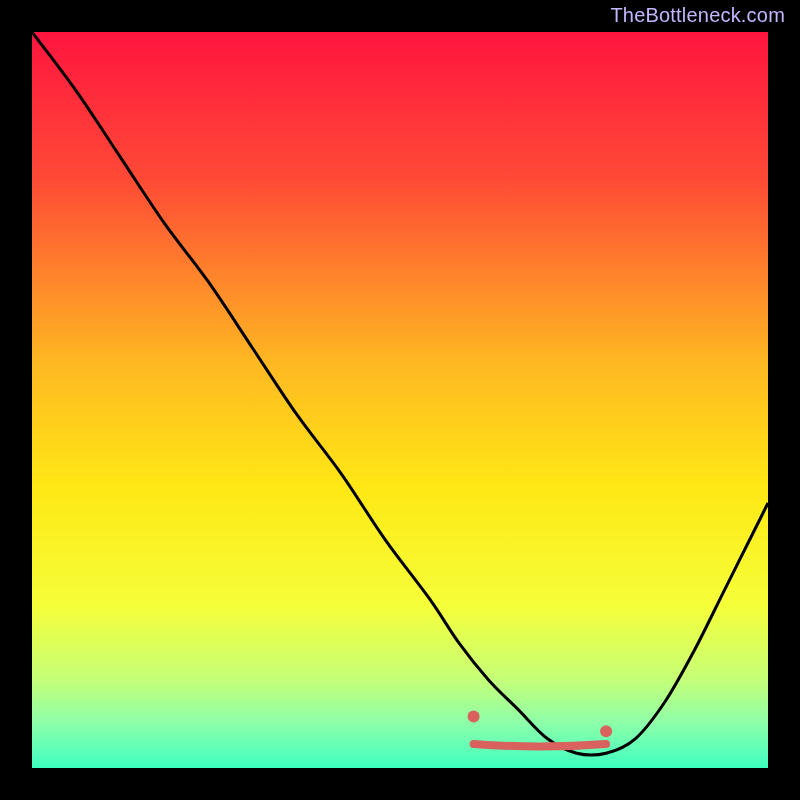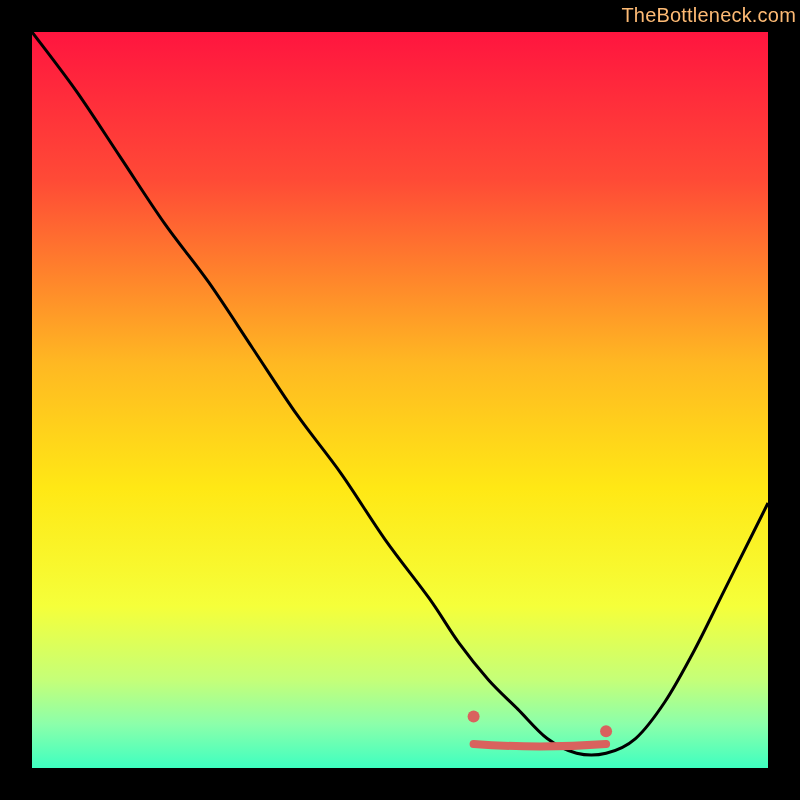--- a/index.html
+++ b/index.html
@@ -11,22 +11,22 @@
     overflow: hidden;
   }
   .container {
     position: relative;
     width: 800px;
     height: 800px;
   }
   .watermark {
     position: absolute;
     top: 4px;
-    right: 4px;
-    color: #fdba74;
+    right: 15px;
+    color: #c4b5fd;
     font-family: Arial, Helvetica, sans-serif;
     font-size: 20px;
     letter-spacing: 0.2px;
     z-index: 5;
   }
   .plot-area {
     position: absolute;
     left: 32px;
     top: 32px;
     width: 736px;

